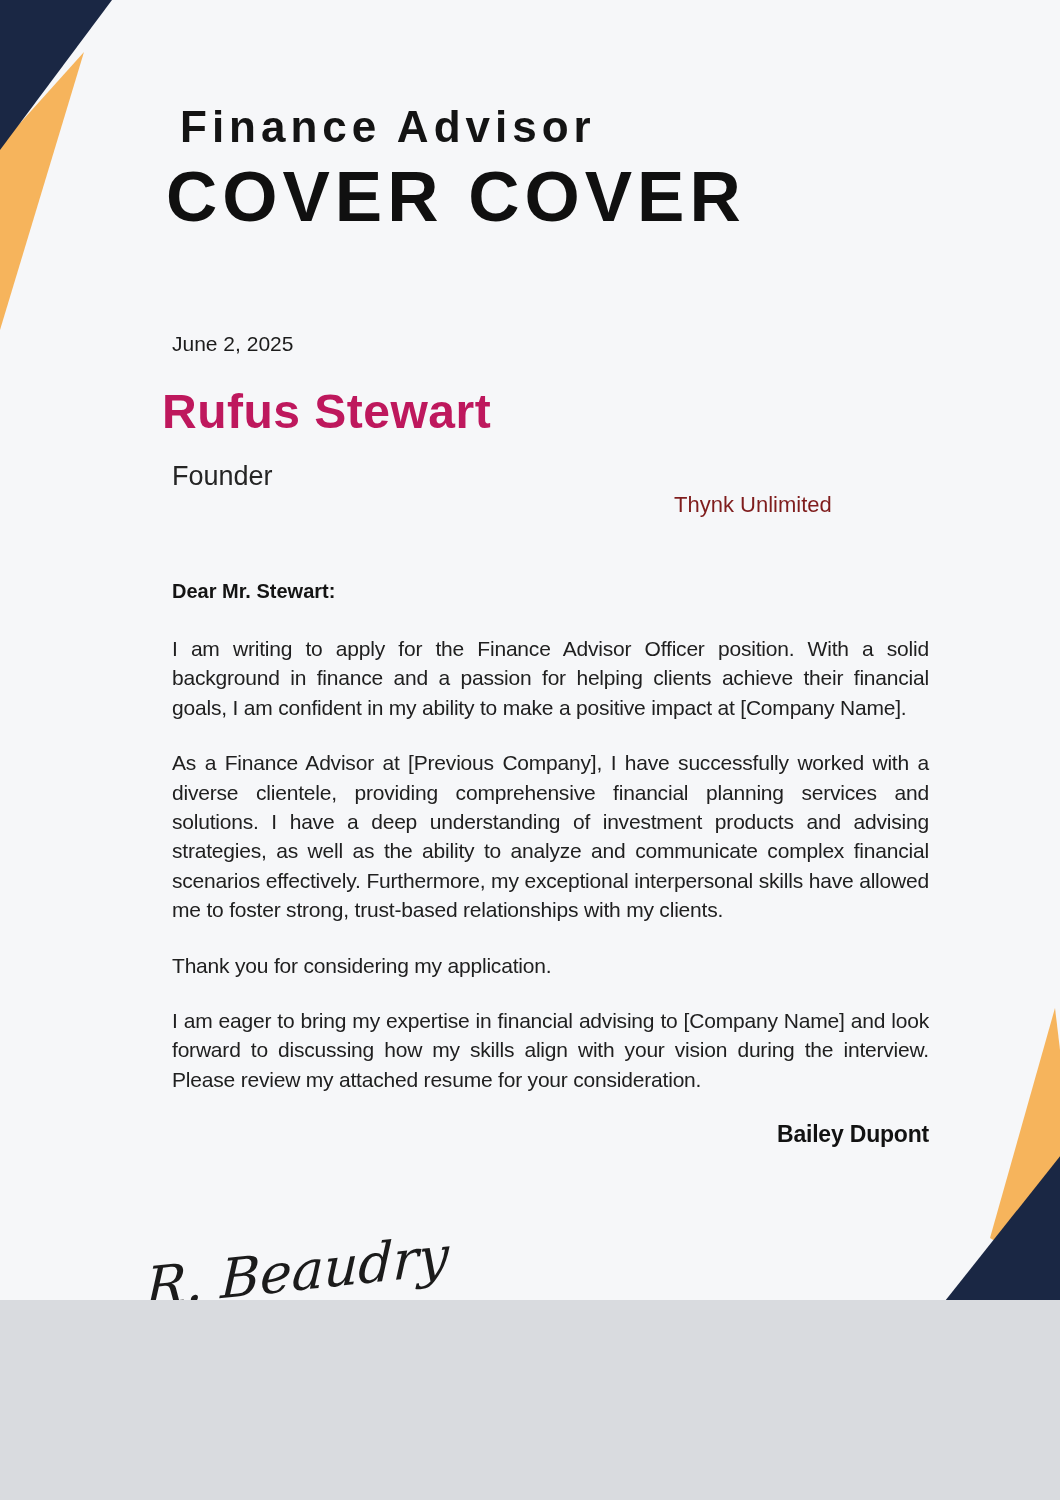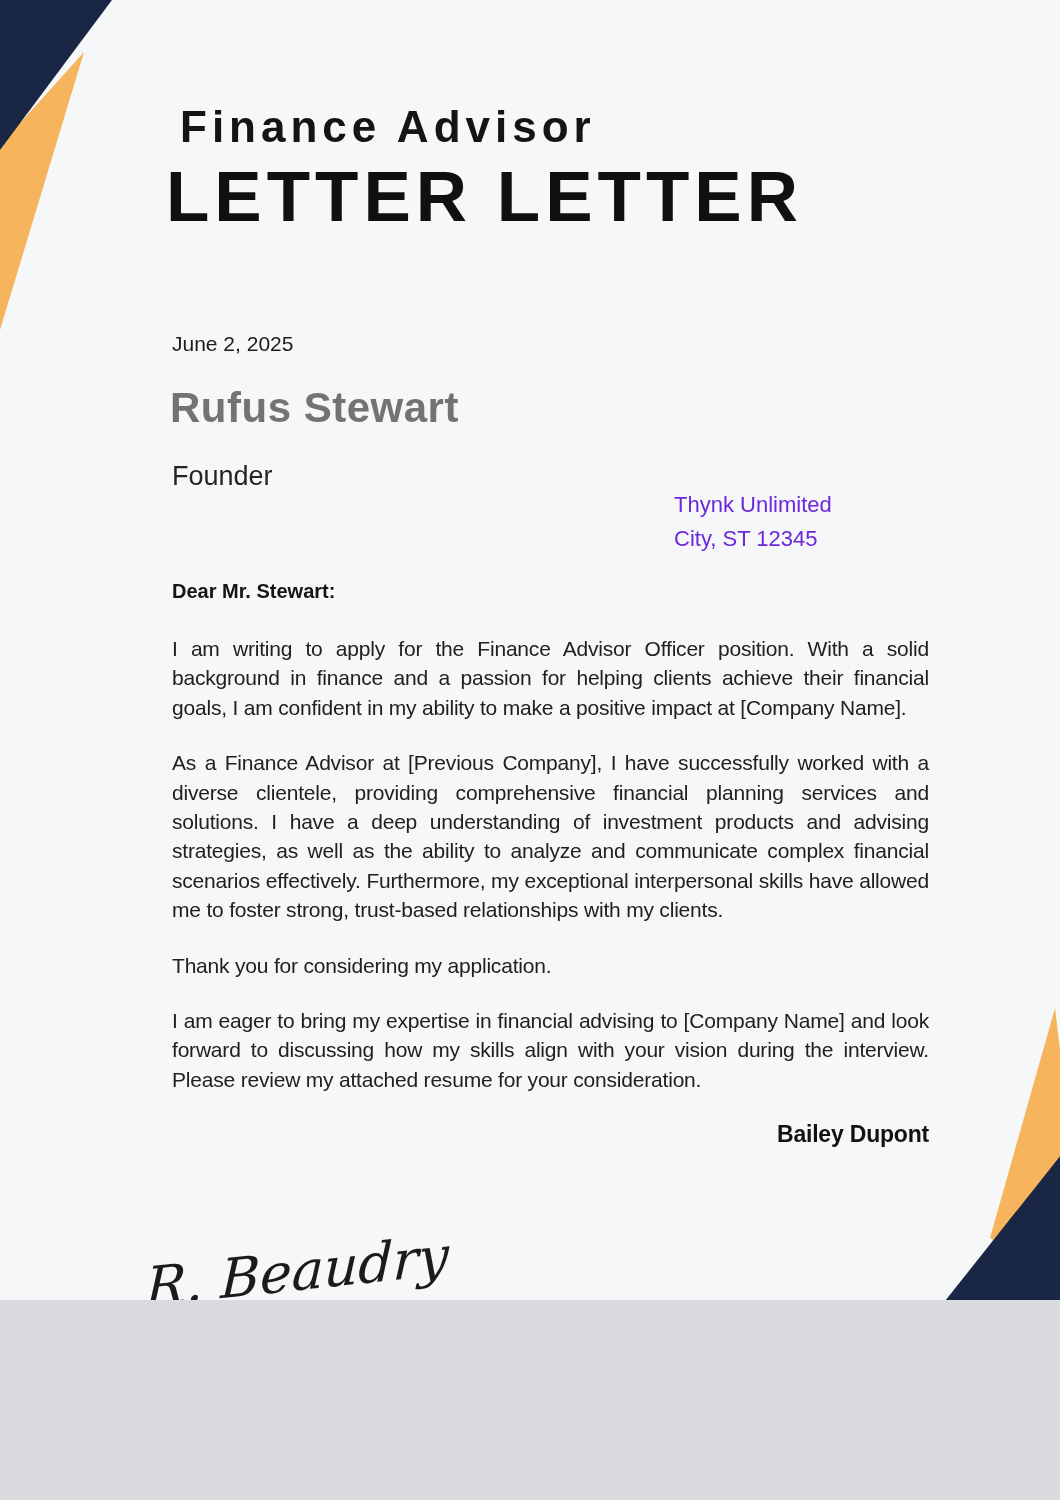--- a/index.html
+++ b/index.html
@@ -27,30 +27,30 @@
     position:absolute; left:166px; top:157px;
     font-size:71px; line-height:80px; font-weight:900;
     letter-spacing:5px; color:#101010; white-space:nowrap;
   }
 
   .letter-date {
     position:absolute; left:172px; top:332px;
     font-size:21px; color:#1c1c1c;
   }
   .recipient-name {
-    position:absolute; left:170px; top:384px;
-    font-size:42px; font-weight:800; color:#737373; letter-spacing:0.5px;
+    position:absolute; left:162px; top:384px;
+    font-size:48px; font-weight:800; color:#be185d; letter-spacing:0.5px;
   }
   .recipient-title {
     position:absolute; left:172px; top:461px;
     font-size:27px; font-weight:400; color:#252525;
   }
   .company-address {
     position:absolute; left:674px; top:488px;
-    font-size:22px; line-height:34px; color:#6d28d9;
+    font-size:22px; line-height:34px; color:#7f1d1d;
   }
   .salutation {
     position:absolute; left:172px; top:580px;
     font-size:20px; font-weight:700; color:#141414;
   }
 
   .letter-body {
     position:absolute; left:172px; top:634px; width:757px;
     font-size:21px; line-height:29.4px; letter-spacing:-0.2px;
     color:#202020; text-align:justify;
@@ -108,29 +108,28 @@
     <polygon class="tri-orange" points="84,52 -40,190 0,330"></polygon>
     <polygon class="tri-navy" points="0,0 112,0 0,150"></polygon>
   </svg>
 
   <svg class="corner-svg br" width="200" height="300" viewBox="0 0 200 300" aria-hidden="true">
     <polygon class="tri-orange" points="195,8 130,238 230,300"></polygon>
     <polygon class="tri-navy" points="85,301 201,155 201,301"></polygon>
   </svg>
 
   <div class="header-subtitle">Finance Advisor</div>
-  <div class="header-title">LETTER LETTER</div>
+  <div class="header-title">COVER COVER</div>
 
   <div class="letter-date">June 2, 2025</div>
   <div class="recipient-name">Rufus Stewart</div>
   <div class="recipient-title">Founder</div>
 
   <div class="company-address">
     <div>Thynk Unlimited</div>
-    <div>City, ST 12345</div>
   </div>
 
   <div class="salutation">Dear Mr. Stewart:</div>
 
   <div class="letter-body">
     <p>I am writing to apply for the Finance Advisor Officer position. With a solid background in finance and a passion for helping clients achieve their financial goals, I am confident in my ability to make a positive impact at [Company Name].</p>
     <p>As a Finance Advisor at [Previous Company], I have successfully worked with a diverse clientele, providing comprehensive financial planning services and solutions. I have a deep understanding of investment products and advising strategies, as well as the ability to analyze and communicate complex financial scenarios effectively. Furthermore, my exceptional interpersonal skills have allowed me to foster strong, trust-based relationships with my clients.</p>
     <p>Thank you for considering my application.</p>
     <p>I am eager to bring my expertise in financial advising to [Company Name] and look forward to discussing how my skills align with your vision during the interview. Please review my attached resume for your consideration.</p>
     <div class="sender">Bailey Dupont</div>

